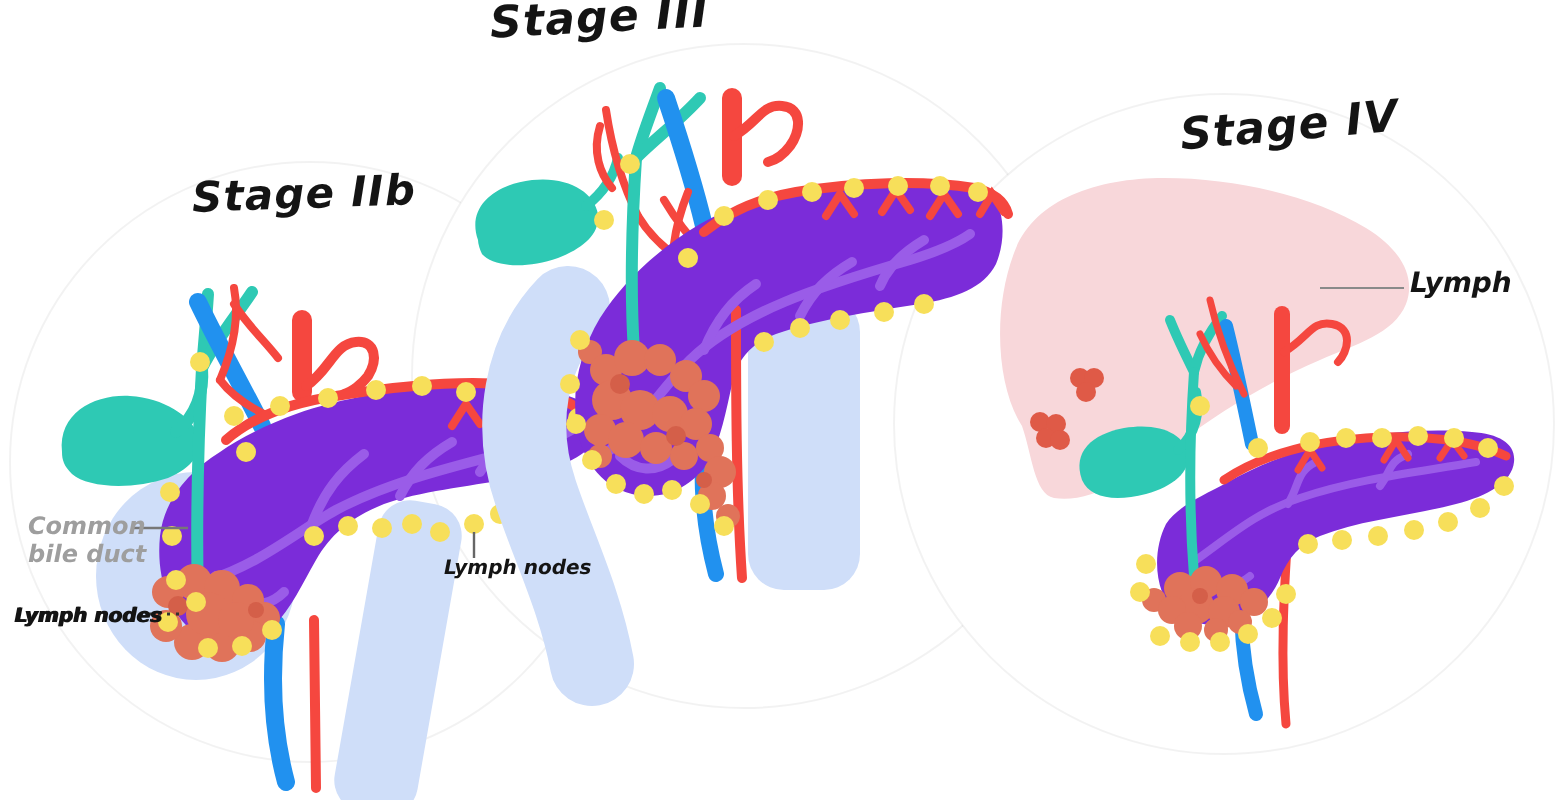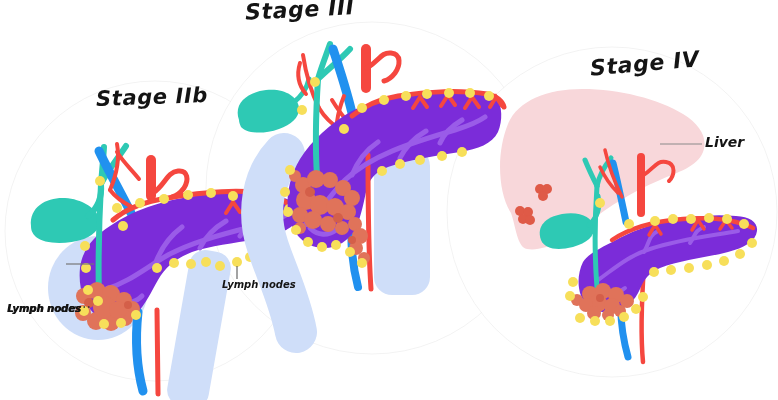--- a/index.html
+++ b/index.html
@@ -284,17 +284,18 @@
     <line x1="70" y1="307" x2="92" y2="307" stroke="#333333" stroke-width="1.6" stroke-dasharray="1.5 3"></line>
     <line x1="237" y1="266" x2="237" y2="279" stroke="#666666" stroke-width="1.2"></line>
     <line x1="660" y1="144" x2="702" y2="144" stroke="var(--c-leader)" stroke-width="1"></line>
   </g>
 </svg>
 
   <div class="txt title title-iib">Stage IIb</div>
   <div class="txt title title-iii">Stage III</div>
   <div class="txt title title-iv">Stage IV</div>
 
+  <div class="txt lbl lbl-cbd">Common bile duct</div>
   <div class="txt lbl lbl-ln1">Lymph nodes</div>
   <div class="txt lbl lbl-ln2">Lymph nodes</div>
-  <div class="txt lbl lbl-liver">Liver</div>
+  <div class="txt lbl lbl-liver">Lymph</div>
 
 </div>
 
 </body></html>

